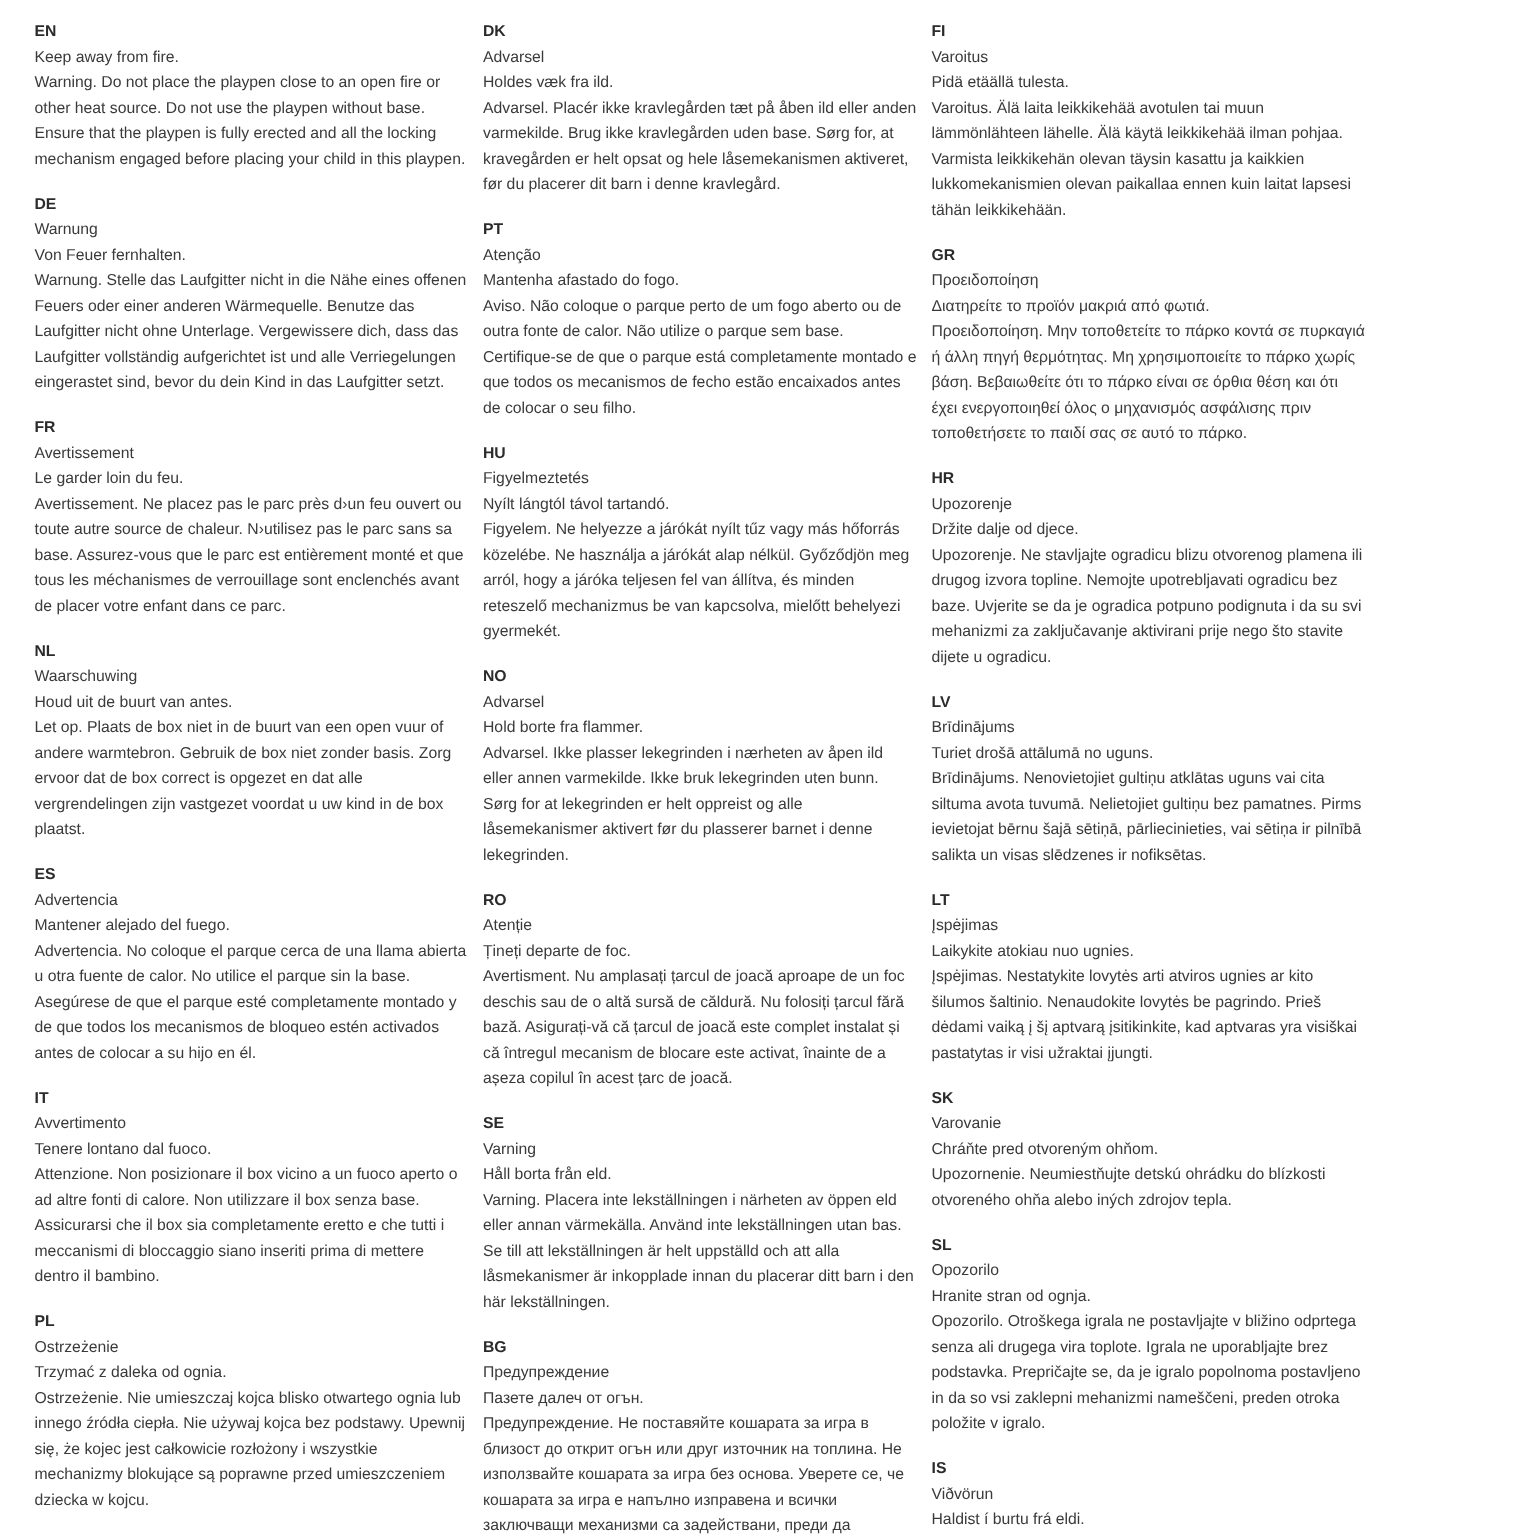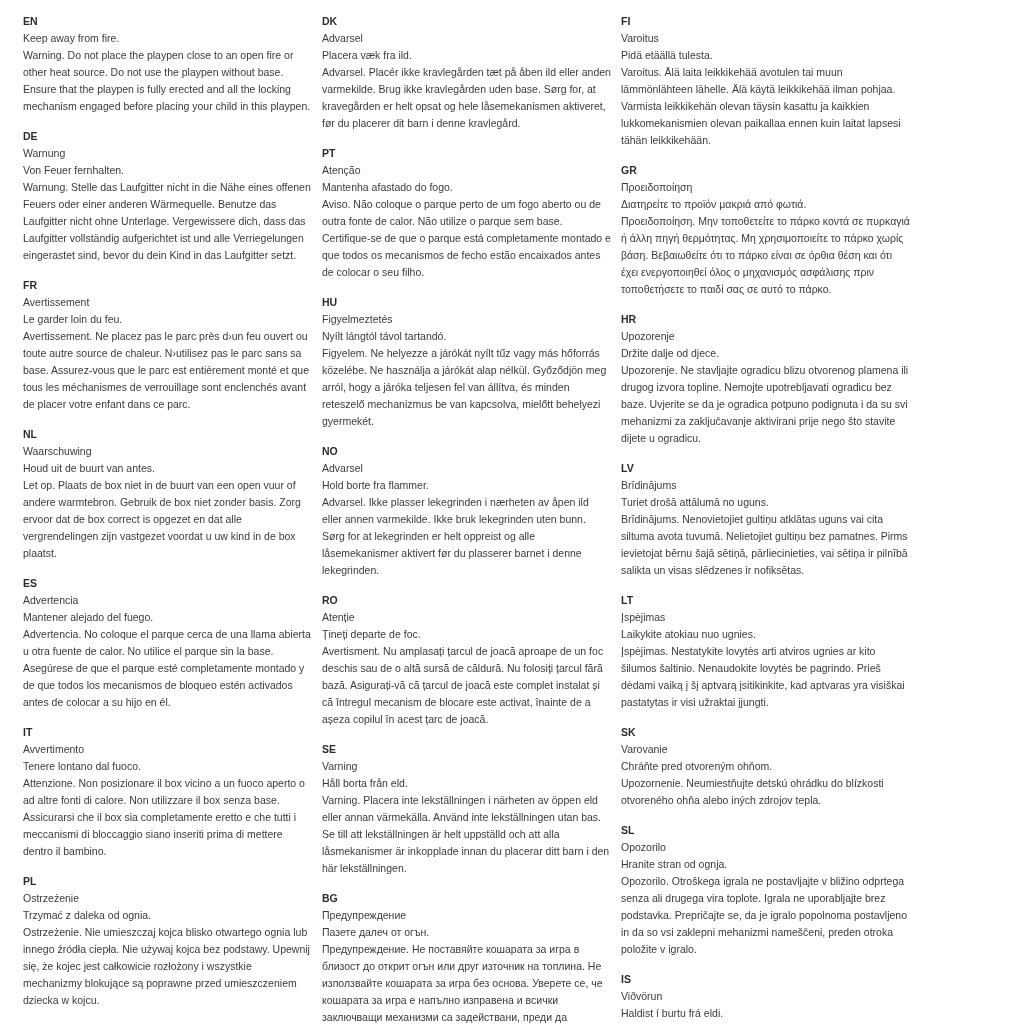--- a/index.html
+++ b/index.html
@@ -88,21 +88,21 @@
   <section class="lang-section">
     <div class="code">CZ</div>
     <div class="line title">Varování</div>
     <div class="line subtitle">Udržujte mimo dosah ohně.</div>
   </section>
 </div>
   <div class="col" id="col-1">
   <section class="lang-section">
     <div class="code">DK</div>
     <div class="line title">Advarsel</div>
-    <div class="line subtitle">Placera væk fra ild.</div>
+    <div class="line subtitle">Holdes væk fra ild.</div>
   <div class="line body">Advarsel. Placér ikke kravlegården tæt på åben ild eller anden varmekilde. Brug ikke kravlegården uden base. Sørg for, at kravegården er helt opsat og hele låsemekanismen aktiveret, før du placerer dit barn i denne kravlegård.</div>
       </section>
 
   <section class="lang-section">
     <div class="code">PT</div>
     <div class="line title">Atenção</div>
     <div class="line subtitle">Mantenha afastado do fogo.</div>
   <div class="line body">Aviso. Não coloque o parque perto de um fogo aberto ou de outra fonte de calor. Não utilize o parque sem base. Certifique-se de que o parque está completamente montado e que todos os mecanismos de fecho estão encaixados antes de colocar o seu filho.</div>
       </section>
 

